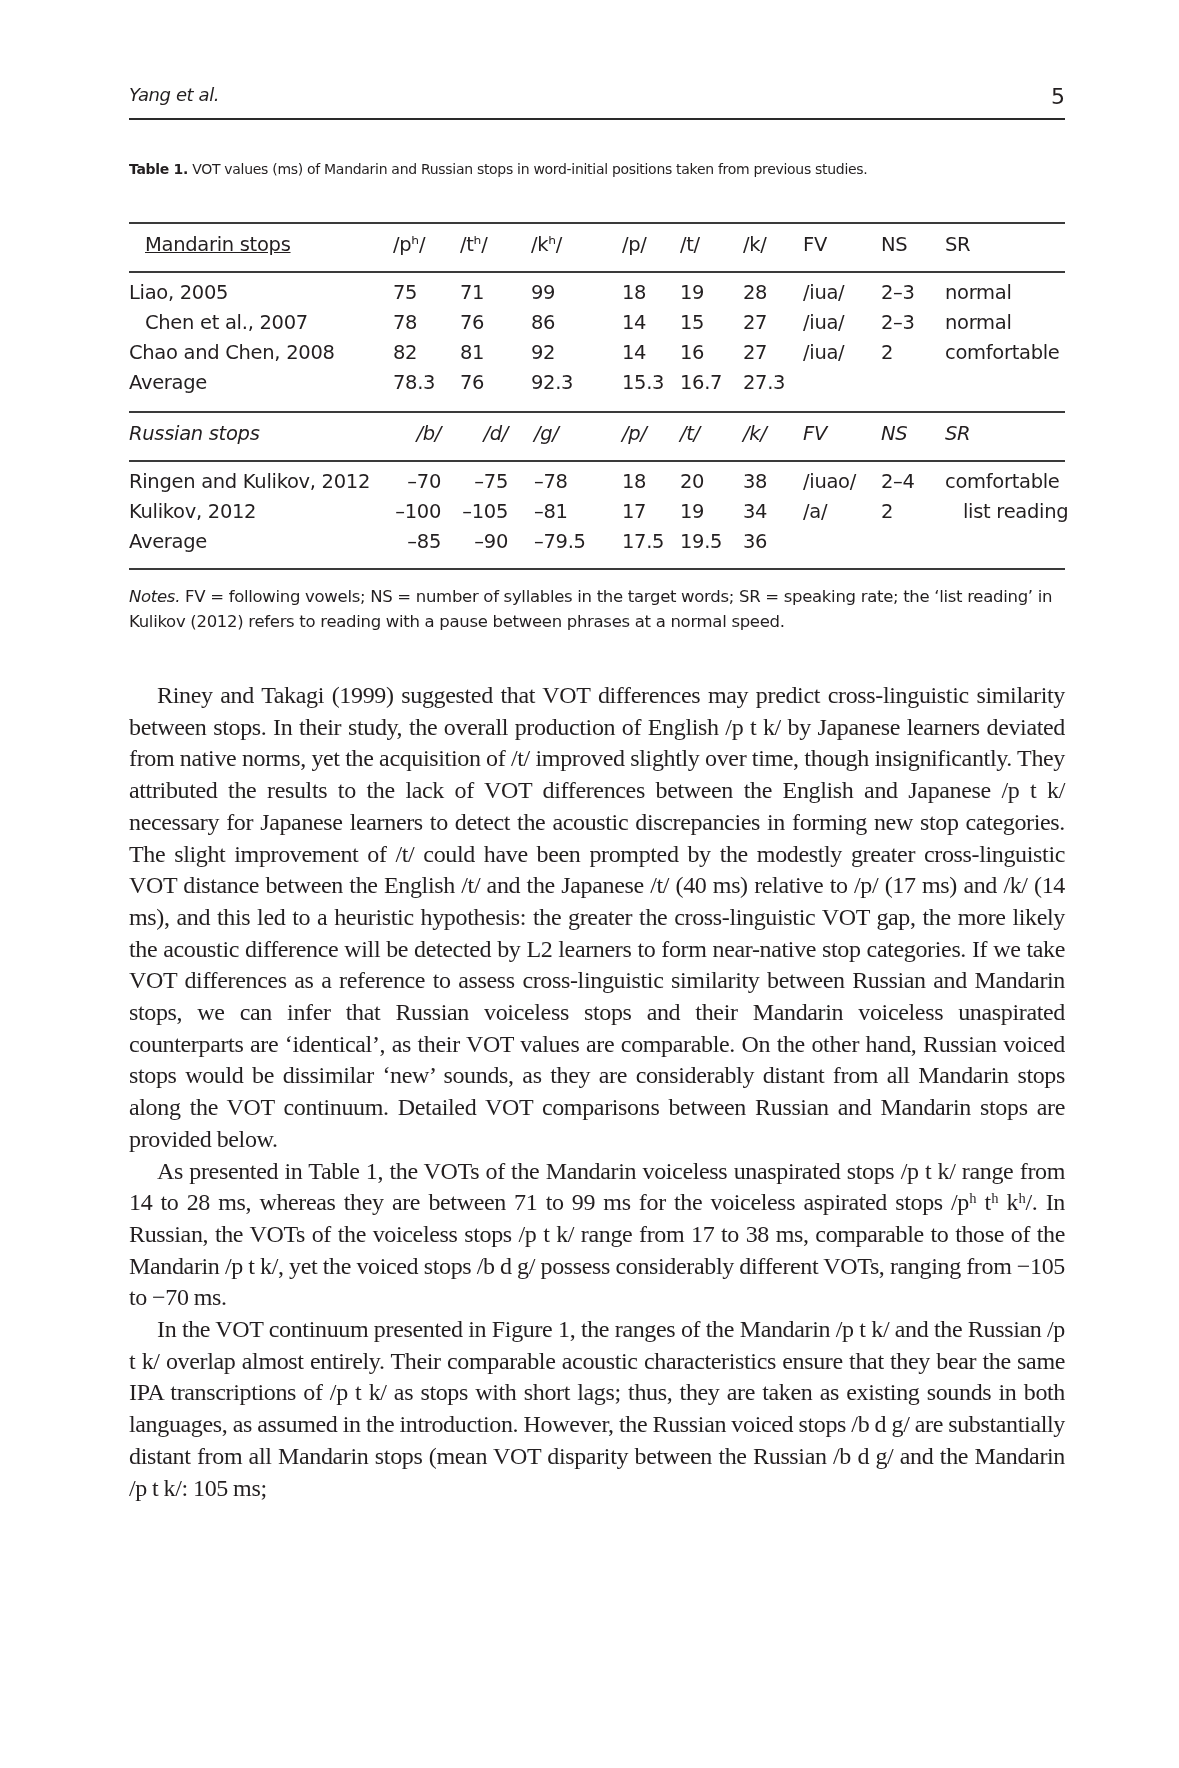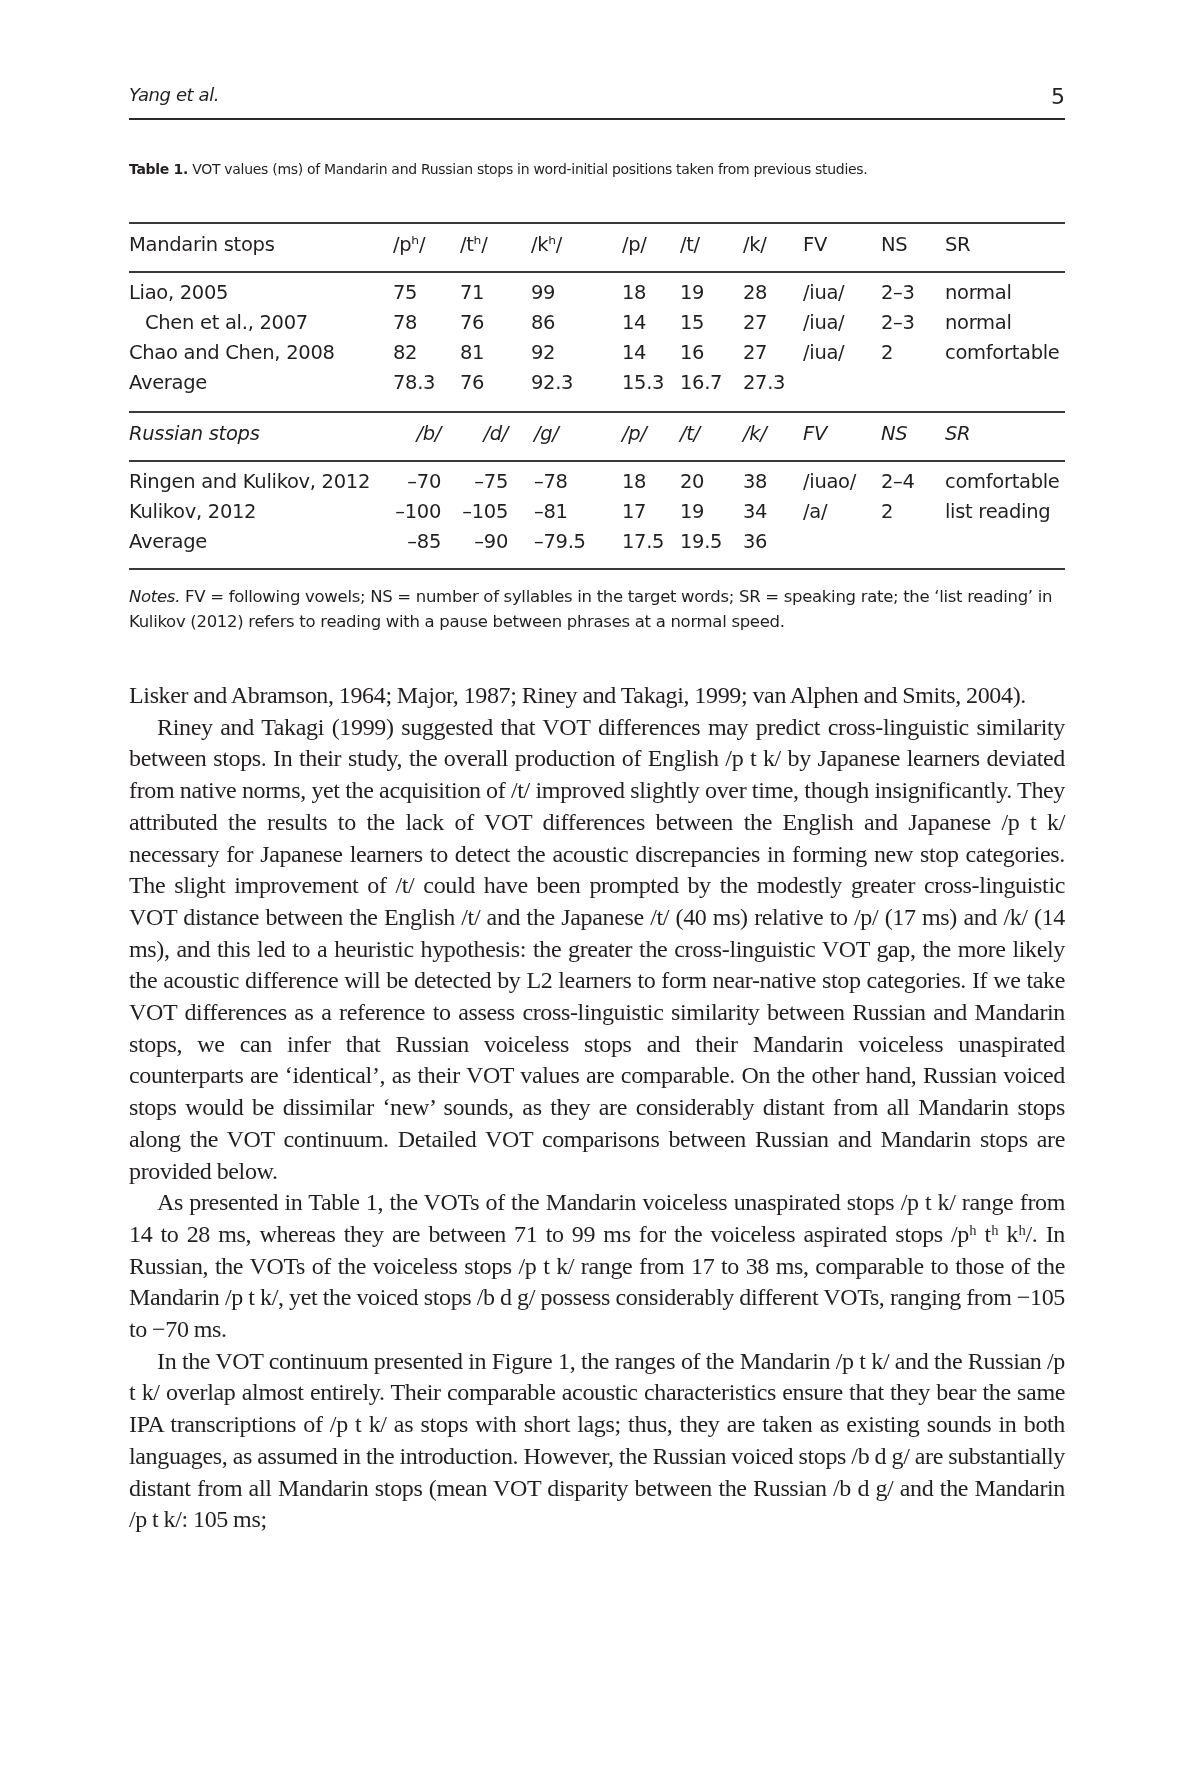--- a/index.html
+++ b/index.html
@@ -41,21 +41,21 @@
 </div>
 
 <div class="rule" style="top:222px"></div>
 <div class="rule" style="top:271px"></div>
 <div class="rule" style="top:411px"></div>
 <div class="rule" style="top:460px"></div>
 <div class="rule" style="top:568px"></div>
 
 <div id="table-rows" class="sans">
     <div class="trow" style="top: 233px;">
-      <span class="cell" style="left: 0px;">Mandarin stops</span>
+      <span class="cell" style="left: 16px; text-decoration: underline;">Mandarin stops</span>
       <span class="cell" style="left: 264px;">/pʰ/</span>
       <span class="cell" style="left: 331px;">/tʰ/</span>
       <span class="cell" style="left: 402px;">/kʰ/</span>
       <span class="cell" style="left: 493px;">/p/</span>
       <span class="cell" style="left: 551px;">/t/</span>
       <span class="cell" style="left: 614px;">/k/</span>
       <span class="cell" style="left: 674px;">FV</span>
       <span class="cell" style="left: 752px;">NS</span>
       <span class="cell" style="left: 816px;">SR</span>
     </div>
@@ -134,21 +134,21 @@
     <div class="trow" style="top: 500px;">
       <span class="cell" style="left: 0px;">Kulikov, 2012</span>
       <span class="cell r" style="left: 222px; width: 90px;">–100</span>
       <span class="cell r" style="left: 289px; width: 90px;">–105</span>
       <span class="cell" style="left: 405px;">–81</span>
       <span class="cell" style="left: 493px;">17</span>
       <span class="cell" style="left: 551px;">19</span>
       <span class="cell" style="left: 614px;">34</span>
       <span class="cell" style="left: 674px;">/a/</span>
       <span class="cell" style="left: 752px;">2</span>
-      <span class="cell" style="left: 816px;">list reading</span>
+      <span class="cell" style="left: 834px;">list reading</span>
     </div>
     <div class="trow" style="top: 530px;">
       <span class="cell" style="left: 0px;">Average</span>
       <span class="cell r" style="left: 222px; width: 90px;">–85</span>
       <span class="cell r" style="left: 289px; width: 90px;">–90</span>
       <span class="cell" style="left: 405px;">–79.5</span>
       <span class="cell" style="left: 493px;">17.5</span>
       <span class="cell" style="left: 551px;">19.5</span>
       <span class="cell" style="left: 614px;">36</span>
       <span class="cell" style="left: 674px;"></span>
@@ -156,17 +156,16 @@
       <span class="cell" style="left: 816px;"></span>
     </div>
   </div>
 
 <div class="notes sans">
   <span class="lead">Notes.</span>
   <span>FV = following vowels; NS = number of syllables in the target words; SR = speaking rate; the ‘list reading’ in Kulikov (2012) refers to reading with a pause between phrases at a normal speed.</span>
 </div>
 
 <div class="body-text serif" id="body-text">
-    <p>Lisker and Abramson, 1964; Major, 1987; Riney and Takagi, 1999; van Alphen and Smits, 2004).</p>
     <p class="indent">Riney and Takagi (1999) suggested that VOT differences may predict cross-linguistic similarity between stops. In their study, the overall production of English /p t k/ by Japanese learners deviated from native norms, yet the acquisition of /t/ improved slightly over time, though insignificantly. They attributed the results to the lack of VOT differences between the English and Japanese /p t k/ necessary for Japanese learners to detect the acoustic discrepancies in forming new stop categories. The slight improvement of /t/ could have been prompted by the modestly greater cross-linguistic VOT distance between the English /t/ and the Japanese /t/ (40 ms) relative to /p/ (17 ms) and /k/ (14 ms), and this led to a heuristic hypothesis: the greater the cross-linguistic VOT gap, the more likely the acoustic difference will be detected by L2 learners to form near-native stop categories. If we take VOT differences as a reference to assess cross-linguistic similarity between Russian and Mandarin stops, we can infer that Russian voiceless stops and their Mandarin voiceless unaspirated counterparts are ‘identical’, as their VOT values are comparable. On the other hand, Russian voiced stops would be dissimilar ‘new’ sounds, as they are considerably distant from all Mandarin stops along the VOT continuum. Detailed VOT comparisons between Russian and Mandarin stops are provided below.</p>
     <p class="indent">As presented in Table 1, the VOTs of the Mandarin voiceless unaspirated stops /p t k/ range from 14 to 28 ms, whereas they are between 71 to 99 ms for the voiceless aspirated stops /pʰ tʰ kʰ/. In Russian, the VOTs of the voiceless stops /p t k/ range from 17 to 38 ms, comparable to those of the Mandarin /p t k/, yet the voiced stops /b d g/ possess considerably different VOTs, ranging from −105 to −70 ms.</p>
     <p class="indent">In the VOT continuum presented in Figure 1, the ranges of the Mandarin /p t k/ and the Russian /p t k/ overlap almost entirely. Their comparable acoustic characteristics ensure that they bear the same IPA transcriptions of /p t k/ as stops with short lags; thus, they are taken as existing sounds in both languages, as assumed in the introduction. However, the Russian voiced stops /b d g/ are substantially distant from all Mandarin stops (mean VOT disparity between the Russian /b d g/ and the Mandarin /p t k/: 105 ms;</p>
   </div>
 
 </body></html>

